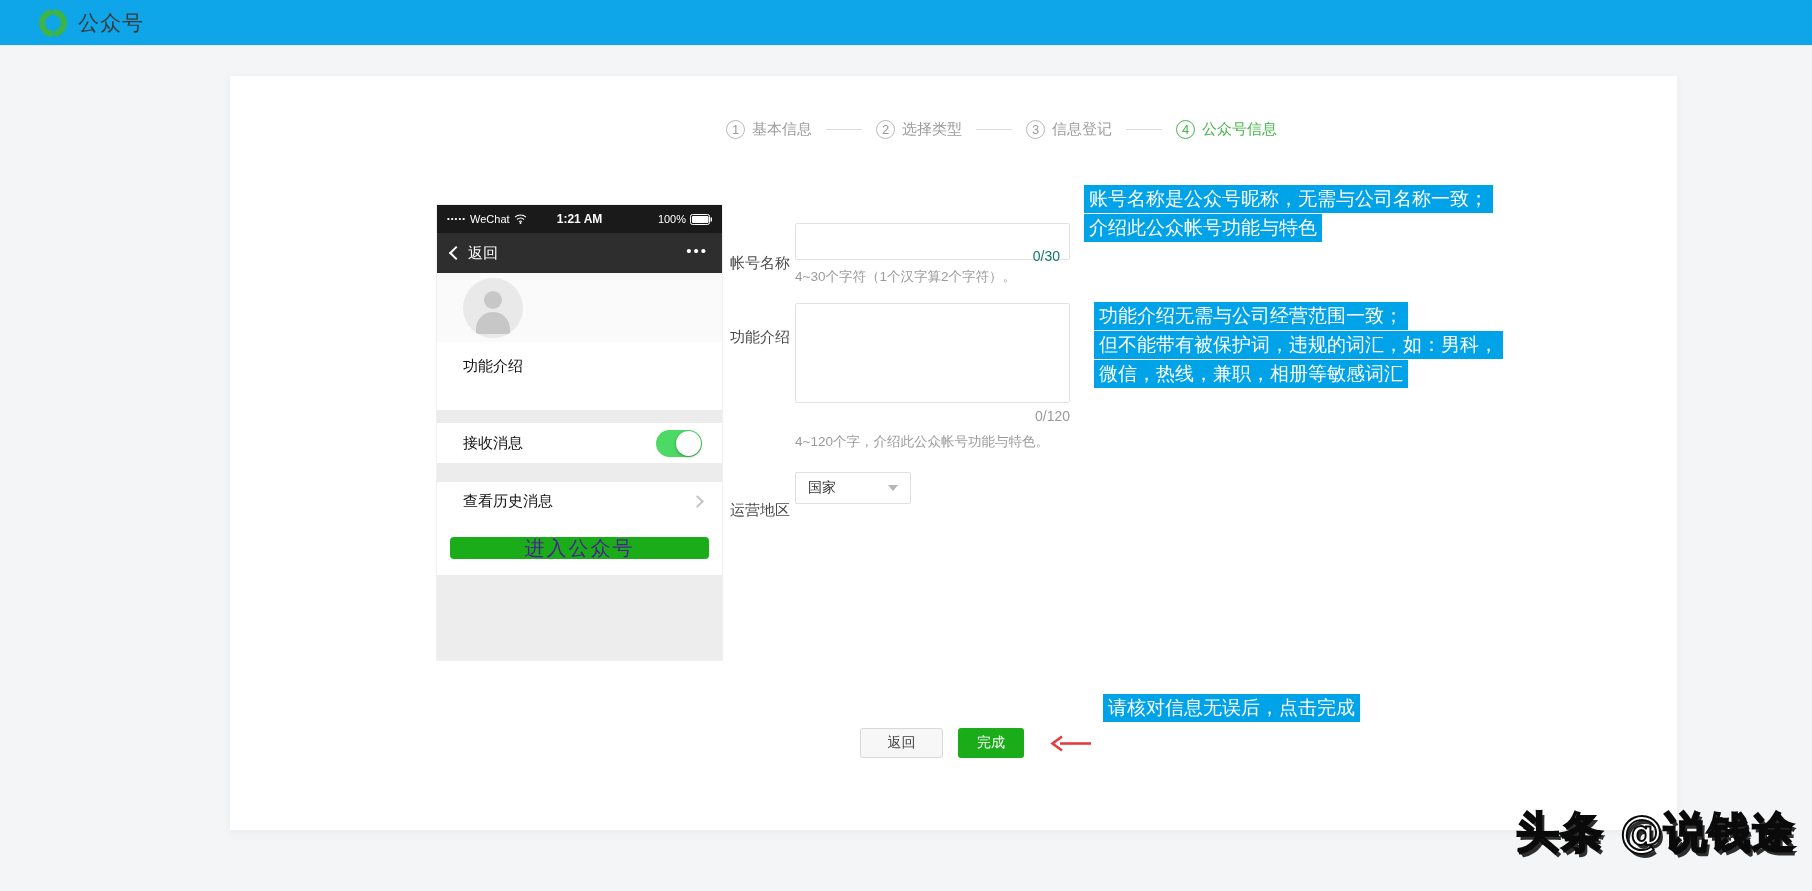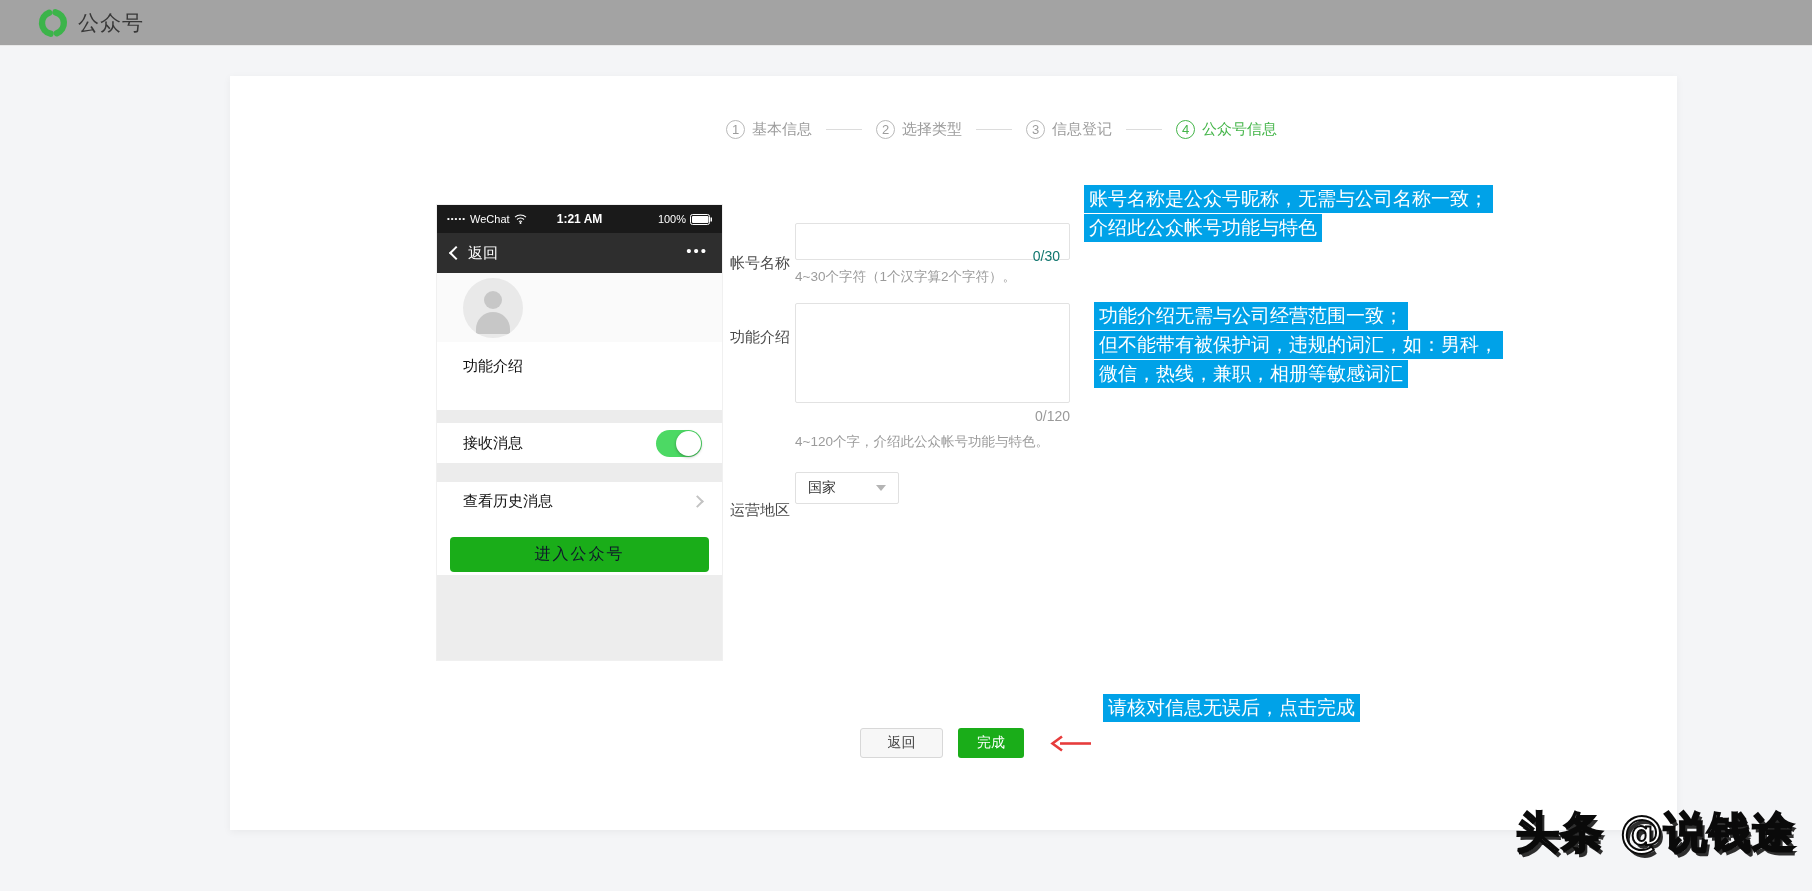--- a/index.html
+++ b/index.html
@@ -1,20 +1,20 @@
 <!DOCTYPE html>
 <html><head>
 <meta charset="utf-8">
 <style>
   * { margin:0; padding:0; box-sizing:border-box; }
   body { font-family:"Liberation Sans","DejaVu Sans",sans-serif; }
   .screen { position:relative; width:1812px; height:891px; background:#f4f5f7; overflow:hidden; }
 
   
-  .topbar { position:absolute; left:0; top:0; width:1812px; height:46px; background:#a3a3a3; border-bottom:1px solid #e8e8e8; display:flex; align-items:center; z-index:5; }
+  .topbar { position:absolute; left:0; top:0; width:1812px; height:46px; background:#0ea5e9; border-bottom:1px solid #e8e8e8; display:flex; align-items:center; z-index:5; }
   .logo { margin-left:38px; width:30px; height:30px; }
   .brand { margin-left:10px; font-size:21px; color:#383838; letter-spacing:1px; }
 
   
   .card { position:absolute; left:230px; top:76px; width:1447px; height:754px; background:#fff; box-shadow:0 2px 8px rgba(0,0,0,0.05); }
 
   
   .steps { position:absolute; left:496px; top:44px; display:flex; align-items:center; font-size:15px; color:#9c9c9c; }
   .step { display:flex; align-items:center; gap:7px; white-space:nowrap; }
   .step-circle { width:19px; height:19px; border:1px solid #b9b9b9; border-radius:50%; display:flex; align-items:center; justify-content:center; font-size:13px; }
@@ -38,33 +38,33 @@
   .avatar .body { position:absolute; left:13px; top:34px; width:34px; height:22px; border-radius:17px 17px 0 0; background:#c7c7c7; }
   .p-intro { height:68px; background:#fff; padding:15px 0 0 26px; font-size:15px; color:#111; }
   .p-band { background:#ececec; }
   .band1 { height:13px; } .band2 { height:19px; }
   .p-row { height:40px; background:#fff; display:flex; align-items:center; padding:0 20px 0 26px; font-size:15px; color:#111; }
   .p-row.history { height:38px; }
   .toggle { margin-left:auto; width:46px; height:27px; border-radius:14px; background:#4cd964; position:relative; }
   .toggle .knob { position:absolute; right:1px; top:1px; width:25px; height:25px; border-radius:50%; background:#fff; box-shadow:0 1px 3px rgba(0,0,0,0.35); }
   .chev-right { margin-left:auto; width:9px; height:9px; border-top:2px solid #c3c3c3; border-right:2px solid #c3c3c3; transform:rotate(45deg); }
   .p-btn-wrap { height:52px; background:#fff; padding:17px 13px 0 13px; }
-  .p-green-btn { width:259px; height:35px; background:#1aad19; border:none; border-radius:4px; color:#0f172a; font-size:16px; letter-spacing:2px; display:flex; align-items:center; justify-content:center; font-family:inherit; }
+  .p-green-btn { width:259px; height:22px; background:#1aad19; border:none; border-radius:4px; color:#4c1d95; font-size:20px; letter-spacing:2px; display:flex; align-items:center; justify-content:center; font-family:inherit; }
   .p-bottom { height:85px; background:#ededed; margin-top:3px; }
 
   
   .f-label { position:absolute; font-size:15px; color:#4a4a4a;margin-top:21px; }
   .input-wrap { position:absolute; left:565px; top:147px; width:275px; height:37px; }
   .input-wrap input { width:100%; height:100%; border:1px solid #e2e2e2; border-radius:2px; padding:0 48px 0 10px; font-size:14px; font-family:inherit; color:#333; outline:none; }
   .in-counter { position:absolute; right:10px; top:25px; font-size:14px; color:#0f766e; }
   .hint { position:absolute; font-size:13.5px; color:#9b9b9b; }
   .ta-wrap { position:absolute; left:565px; top:227px; width:275px; height:100px; }
   .ta-wrap textarea { width:100%; height:100%; border:1px solid #e2e2e2; border-radius:2px; resize:none; padding:8px 10px; font-size:14px; font-family:inherit; color:#333; outline:none; }
   .ta-counter { position:absolute; left:565px; top:332px; width:275px; text-align:right; font-size:14px; color:#9a9a9a; }
-  .select-box { position:absolute; left:565px; top:396px; width:104px; height:32px; border:1px solid #e0e0e0; border-radius:2px; background:#fff; display:flex; align-items:center; padding:0 12px; font-size:14px; color:#333; cursor:pointer; }
+  .select-box { position:absolute; left:565px; top:396px; width:116px; height:32px; border:1px solid #e0e0e0; border-radius:2px; background:#fff; display:flex; align-items:center; padding:0 12px; font-size:14px; color:#333; cursor:pointer; }
   .select-box .caret { margin-left:auto; width:0; height:0; border-left:5px solid transparent; border-right:5px solid transparent; border-top:6px solid #b4b4b4; }
 
   
   .note { position:absolute; font-size:19px; line-height:26px; color:#fff; }
   .note .hl { display:table; background:#00a2e8; padding:1px 5px; margin-bottom:1px; white-space:nowrap; }
 
   
   .btn { position:absolute; top:652px; height:30px; border-radius:3px; font-size:14px; font-family:inherit; display:flex; align-items:center; justify-content:center; cursor:pointer; }
   .btn-back { left:630px; width:83px; background:#f7f7f7; border:1px solid #d8d8d8; color:#3f3f3f; }
   .btn-finish { left:728px; width:66px; background:#1aad19; border:none; color:#fff;font-family:Liberation Serif, serif; }

